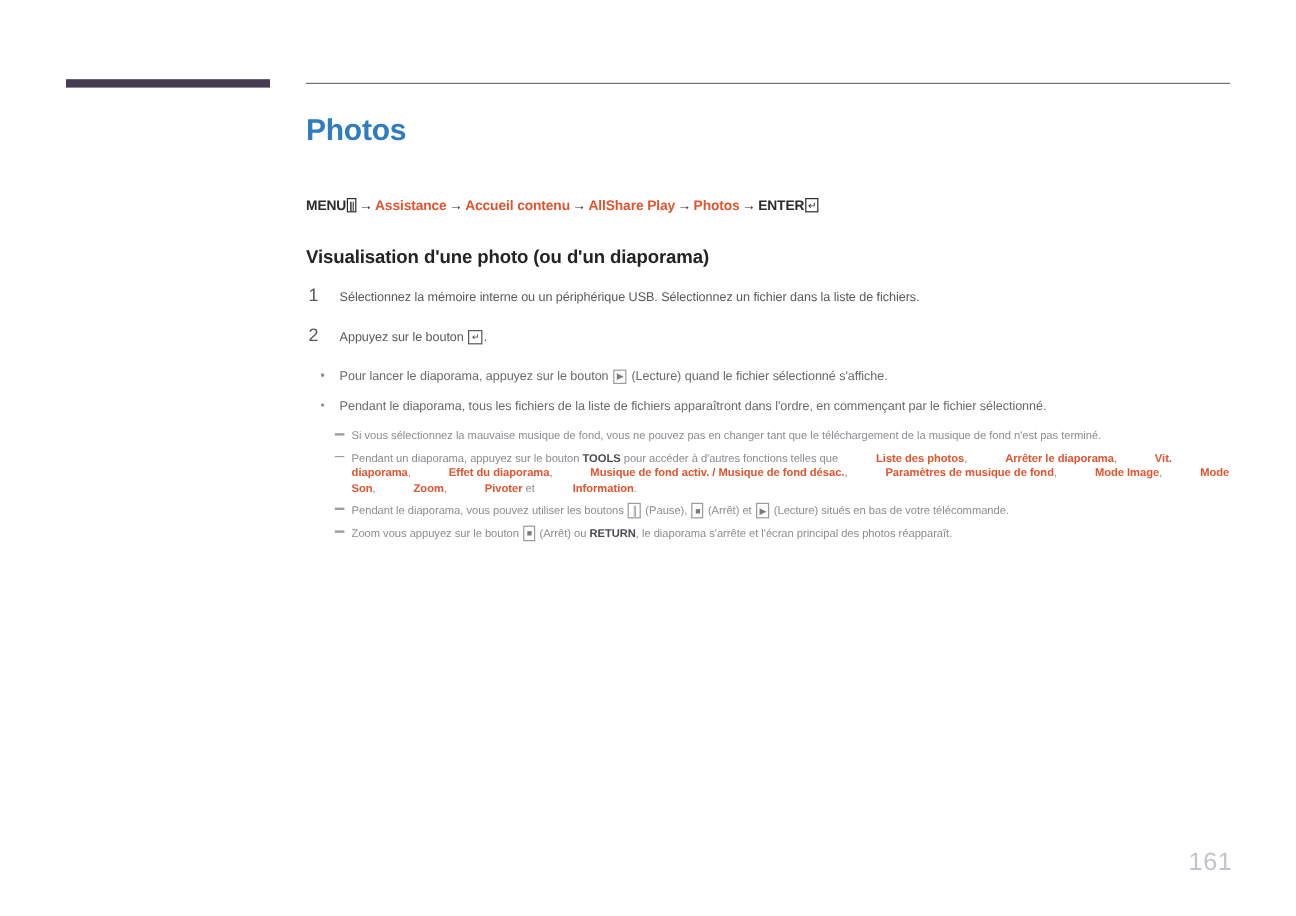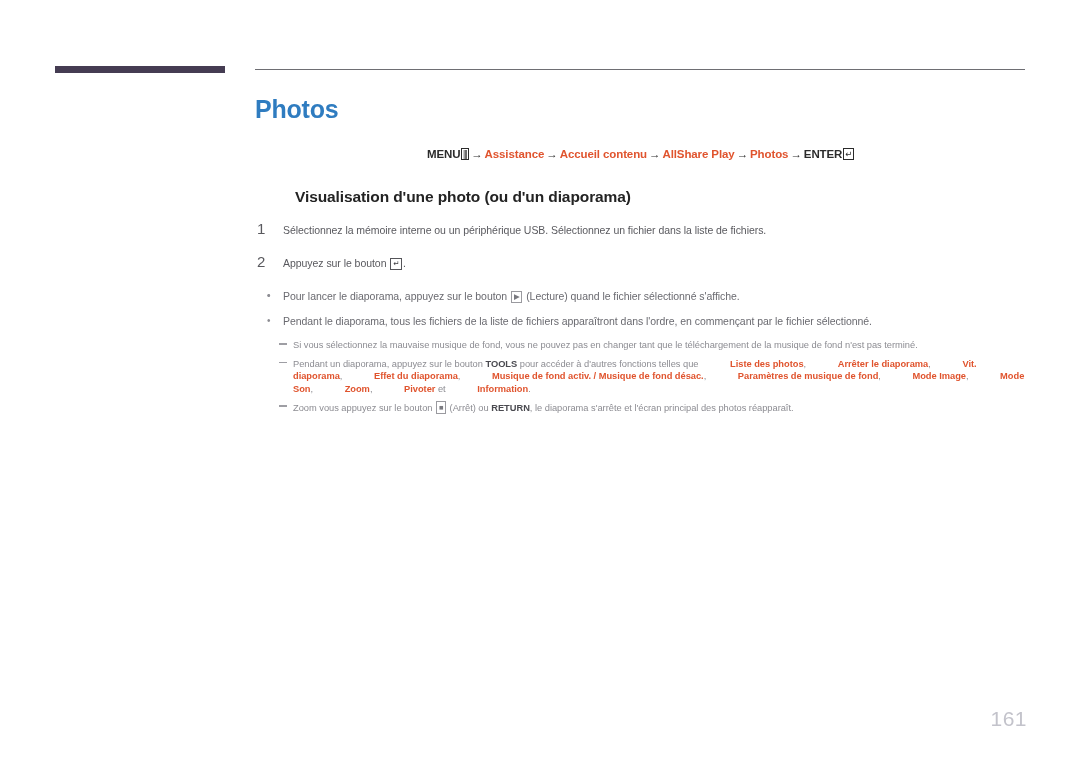--- a/index.html
+++ b/index.html
@@ -46,28 +46,27 @@
     font-size: 25px;
     font-weight: bold;
     color: #2f7cc0;
     letter-spacing: -0.2px;
     margin: 0 0 0 0;
     line-height: 30px;
   }
 
   
   .path-line {
-    margin-top: 23px;
+    margin-top: 41px;
     font-size: 11.5px;
     font-weight: bold;
     color: #2b2b2b;
     line-height: 14px;
     white-space: nowrap;
     letter-spacing: -0.1px;
-    text-align: center;
   }
   .path-line .crumb { color: #e0542e; }
   .path-line .arrow {
     color: #2b2b2b;
     font-weight: normal;
     padding: 0 2px;
   }
 
   
   .keycap {
@@ -98,21 +97,20 @@
   .btn-glyph.dark { border-color: #55555a; color: #3d3d42; }
 
   
   .section-heading {
     margin-top: 26px;
     font-size: 15.5px;
     font-weight: bold;
     color: #232323;
     line-height: 20px;
     letter-spacing: -0.1px;
-    margin-left: 40px;
   }
 
   
   .steps { margin-top: 16px; }
   .step {
     position: relative;
     padding-left: 28px;
     margin-bottom: 19px;
     font-size: 10.5px;
     line-height: 14px;
@@ -239,20 +237,23 @@
 
     <div class="note">
       <span class="dash"></span>
       <span>Si vous sélectionnez la mauvaise musique de fond, vous ne pouvez pas en changer tant que le téléchargement de la musique de fond n'est pas terminé.</span>
     </div>
 
     <div class="note">
       <span class="dash"></span><span>Pendant un diaporama, appuyez sur le bouton </span><b>TOOLS</b><span> pour accéder à d'autres fonctions telles que </span><span class="opt">Liste des photos</span><span class="plain-sep">, </span><span class="opt">Arrêter le diaporama</span><span class="plain-sep">, </span><span class="opt">Vit. diaporama</span><span class="plain-sep">, </span><span class="opt">Effet du diaporama</span><span class="plain-sep">, </span><span class="opt">Musique de fond activ. / Musique de fond désac.</span><span class="plain-sep">, </span><span class="opt">Paramètres de musique de fond</span><span class="plain-sep">, </span><span class="opt">Mode Image</span><span class="plain-sep">, </span><span class="opt">Mode Son</span><span class="plain-sep">, </span><span class="opt">Zoom</span><span class="plain-sep">, </span><span class="opt">Pivoter</span><span class="plain-sep"> et </span><span class="opt">Information</span><span>.</span>
     </div>
 
+    <div class="note">
+      <span class="dash"></span><span>Pendant le diaporama, vous pouvez utiliser les boutons </span><span class="btn-glyph">║</span><span> (Pause), </span><span class="btn-glyph">■</span><span> (Arrêt) et </span><span class="btn-glyph">▶</span><span> (Lecture) situés en bas de votre télécommande.</span>
+    </div>
 
     <div class="note">
       <span class="dash"></span><span>Zoom vous appuyez sur le bouton </span><span class="btn-glyph">■</span><span> (Arrêt) ou </span><b>RETURN</b><span>, le diaporama s'arrête et l'écran principal des photos réapparaît.</span>
     </div>
 
   </div>
 
 </div>
 
 <div class="page-number">161</div>

